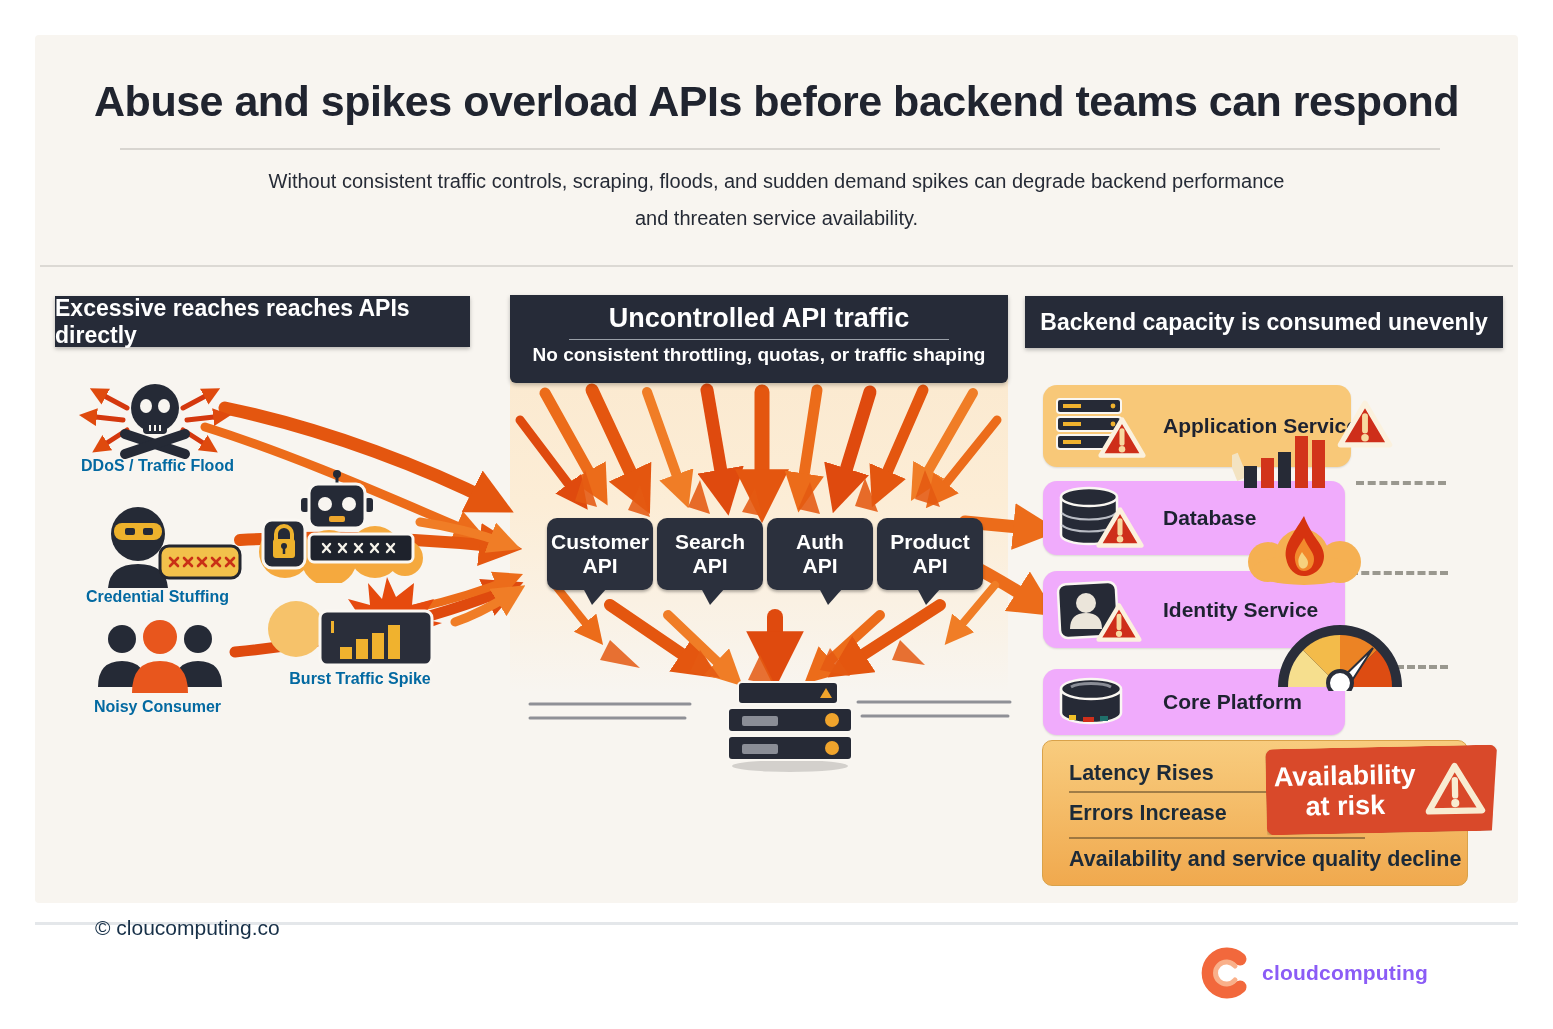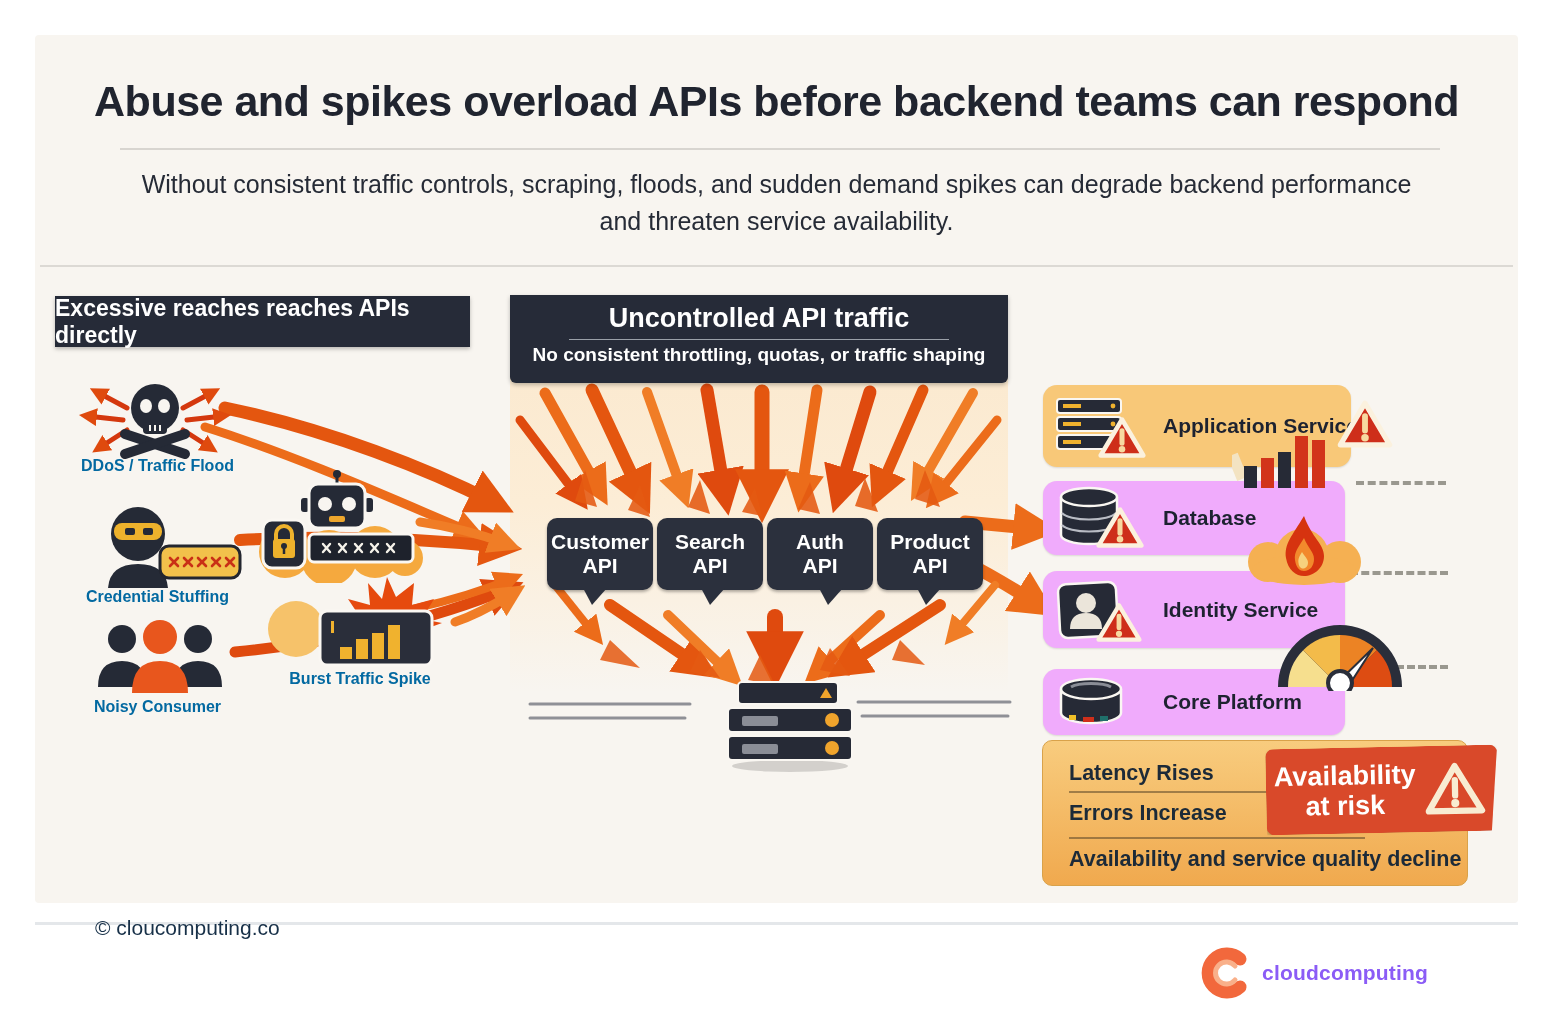--- a/index.html
+++ b/index.html
@@ -15,21 +15,21 @@
   }
   .title {
     left:0; right:0; top:42px; text-align:center;
     font-size:43px; font-weight:700; letter-spacing:-0.5px; color:#20242f;
     white-space:nowrap;
   }
   .rule { background:#d8d5d0; height:2px; }
   .rule-title { left:85px; top:113px; width:1320px; }
   .rule-sub { left:5px; top:230px; width:1473px; background:#dcd9d4; }
   .sub {
-    left:0; right:0; text-align:center; font-size:25px; color:#262b36; white-space:nowrap;
+    left:0; right:0; text-align:center; font-size:20px; color:#262b36; white-space:nowrap;
   }
   .sub1 { top:135px; }
   .sub2 { top:172px; }
 
   .hdr {
     background:#262b38; color:#ffffff; display:flex; align-items:center; justify-content:center;
     box-shadow:0 2px 4px rgba(0,0,0,.25);
   }
   .hdr-left { left:20px; top:261px; width:415px; height:51px; font-size:23px; font-weight:700; }
   .hdr-right{ left:990px; top:261px; width:478px; height:52px; font-size:23px; font-weight:700; }
@@ -136,20 +136,23 @@
     <div class="abs midbg z2"></div>
 
     <div class="abs hdr hdr-left z3">
       <span>Excessive reaches reaches APIs directly</span>
     </div>
     <div class="abs hdr hdr-mid z3">
       <div class="hdr-mid-title">Uncontrolled API traffic</div>
       <div class="hdr-mid-rule"></div>
       <div class="hdr-mid-sub">No consistent throttling, quotas, or traffic shaping</div>
     </div>
+    <div class="abs hdr hdr-right z3">
+      <span>Backend capacity is consumed unevenly</span>
+    </div>
 
     <svg class="abs overlay z2" viewBox="0 0 1483 868">
 
       <path d="M190,373 C295,395 395,435 460,468" fill="none" stroke="#e4560f" stroke-width="13" stroke-linecap="round" marker-end="url(#ah1)"></path>
       <path d="M170,392 C265,422 360,465 438,498" fill="none" stroke="#ec6c1a" stroke-width="9" stroke-linecap="round" marker-end="url(#ah2)"></path>
       <path d="M205,505 C305,500 400,505 468,512" fill="none" stroke="#e4560f" stroke-width="12" stroke-linecap="round" marker-end="url(#ah1)"></path>
       <path d="M385,487 C420,492 448,500 472,509" fill="none" stroke="#f07d26" stroke-width="9" stroke-linecap="round" marker-end="url(#ah3)"></path>
       <path d="M200,617 C305,607 400,584 472,554" fill="none" stroke="#df4a0e" stroke-width="11" stroke-linecap="round" marker-end="url(#ah4)"></path>
       <path d="M270,591 C345,583 415,569 476,544" fill="none" stroke="#ec6c1a" stroke-width="8" stroke-linecap="round" marker-end="url(#ah2)"></path>
       <path d="M420,587 C443,579 462,568 478,558" fill="none" stroke="#f07d26" stroke-width="9" stroke-linecap="round" marker-end="url(#ah3)"></path>

